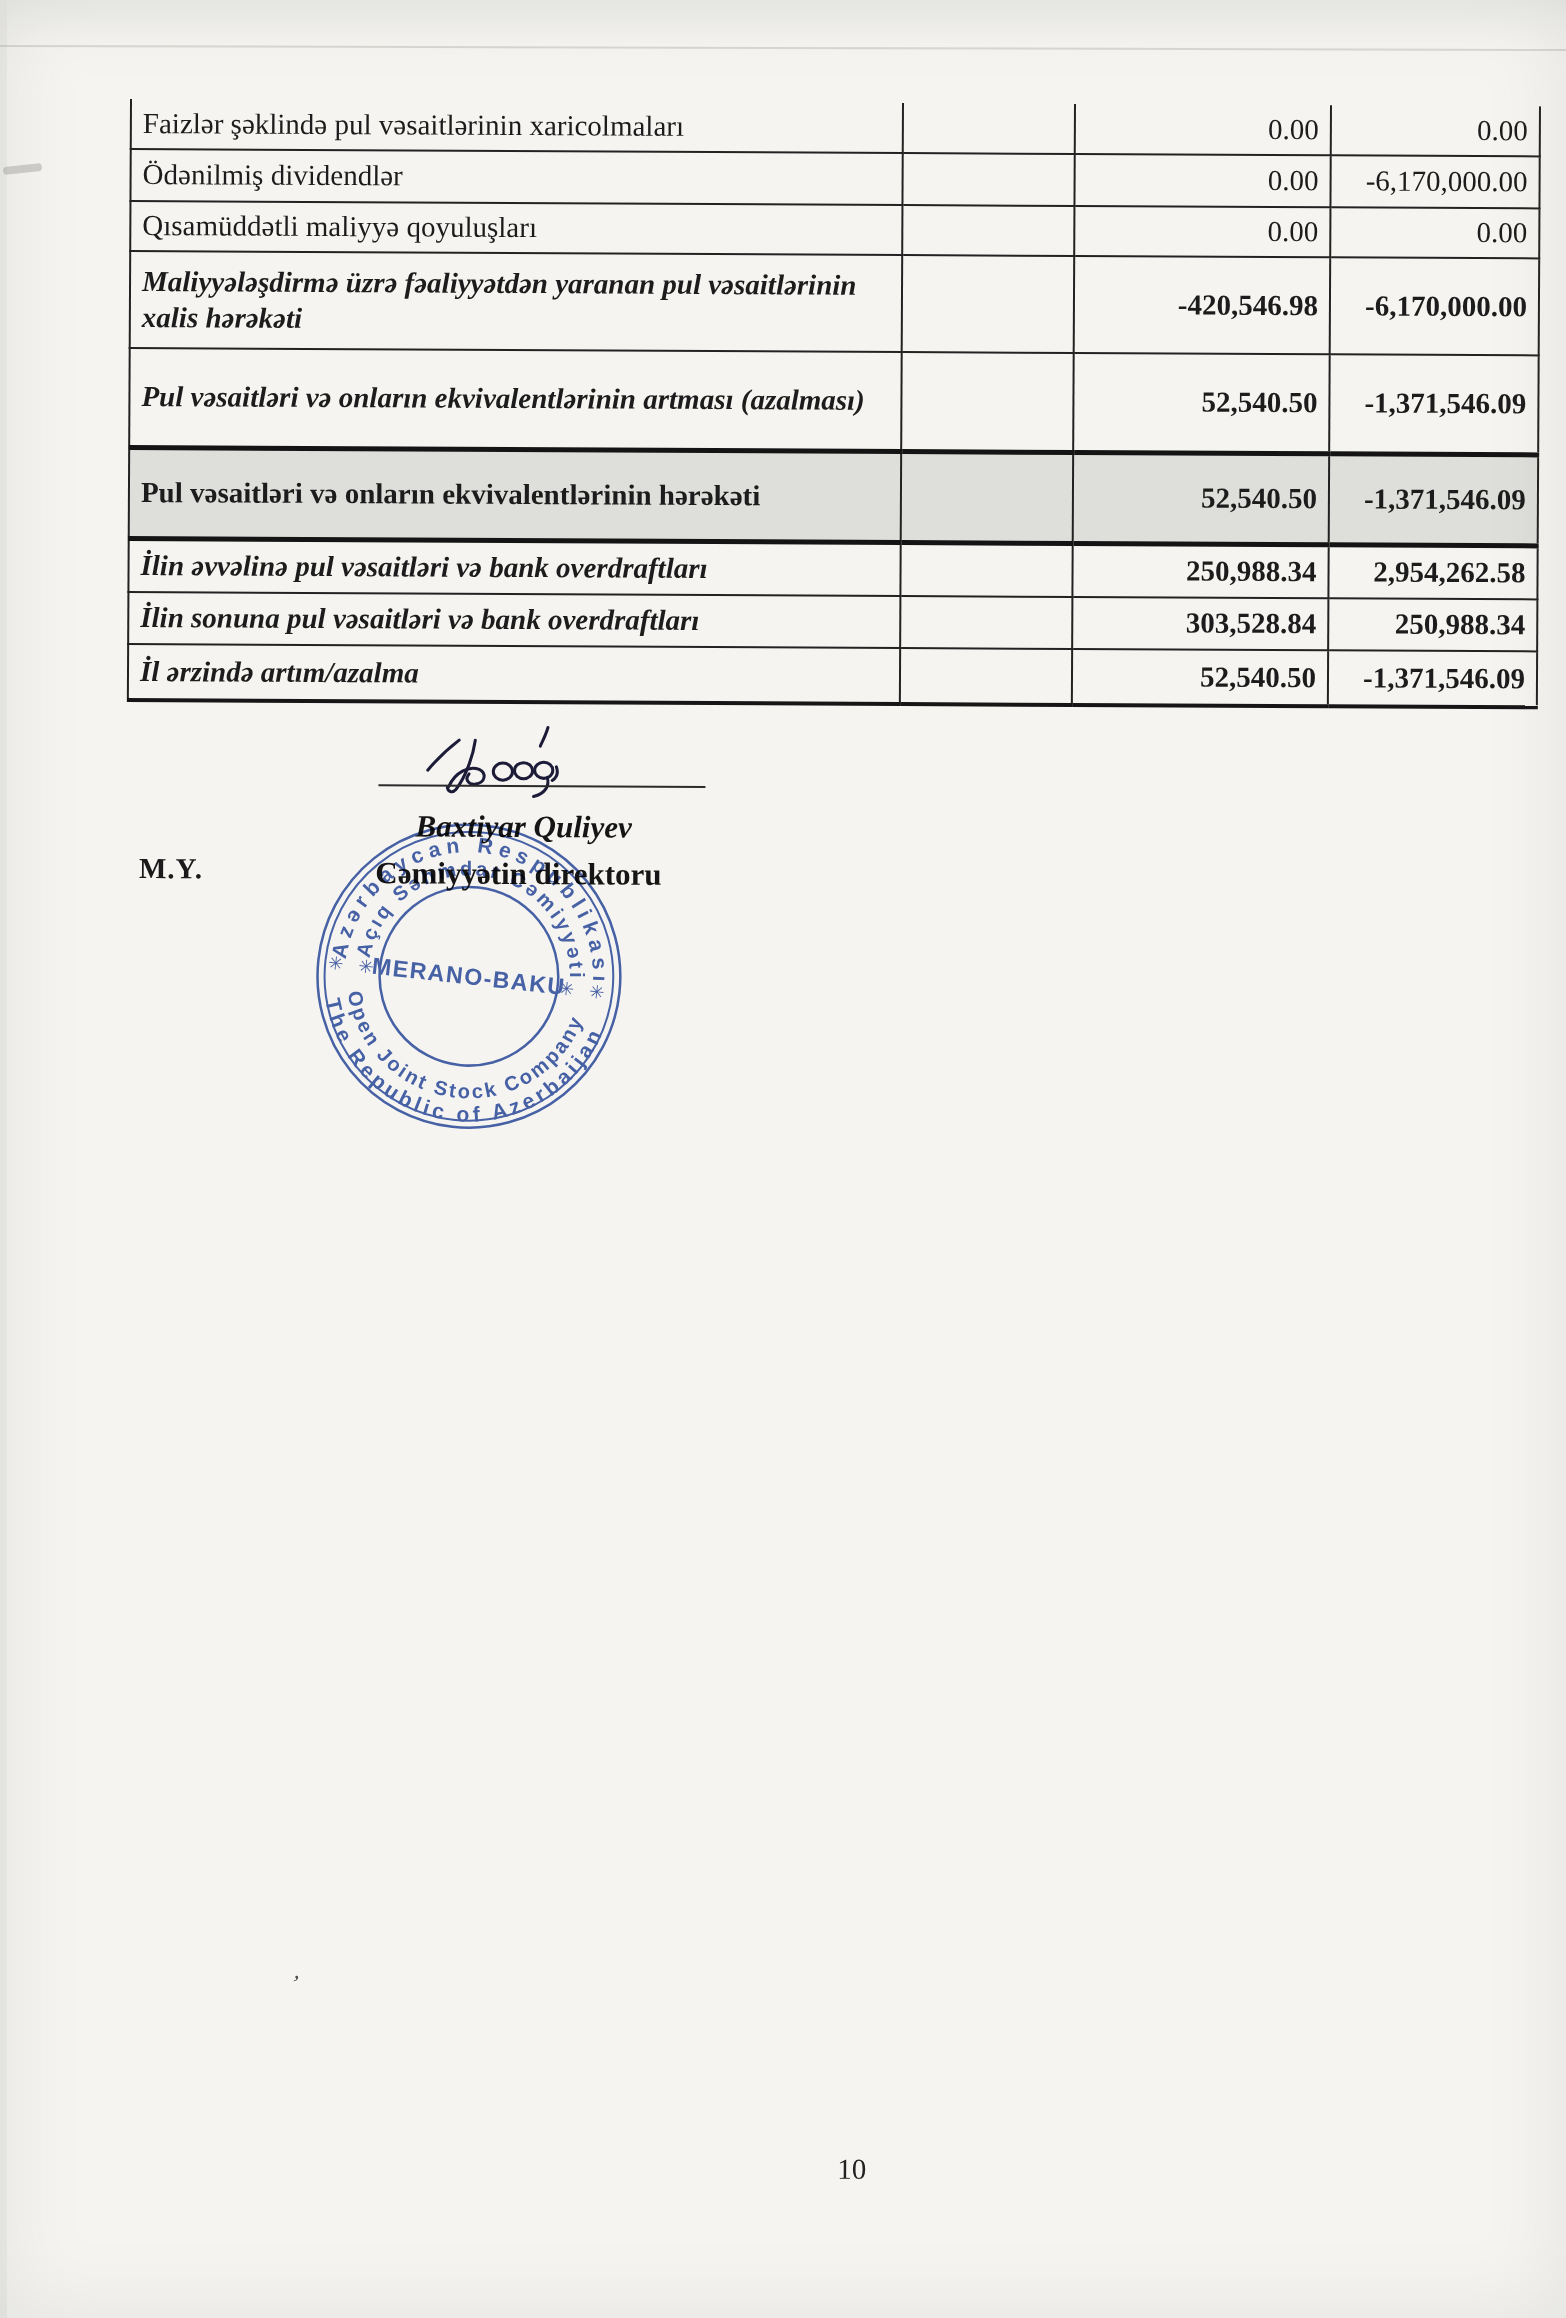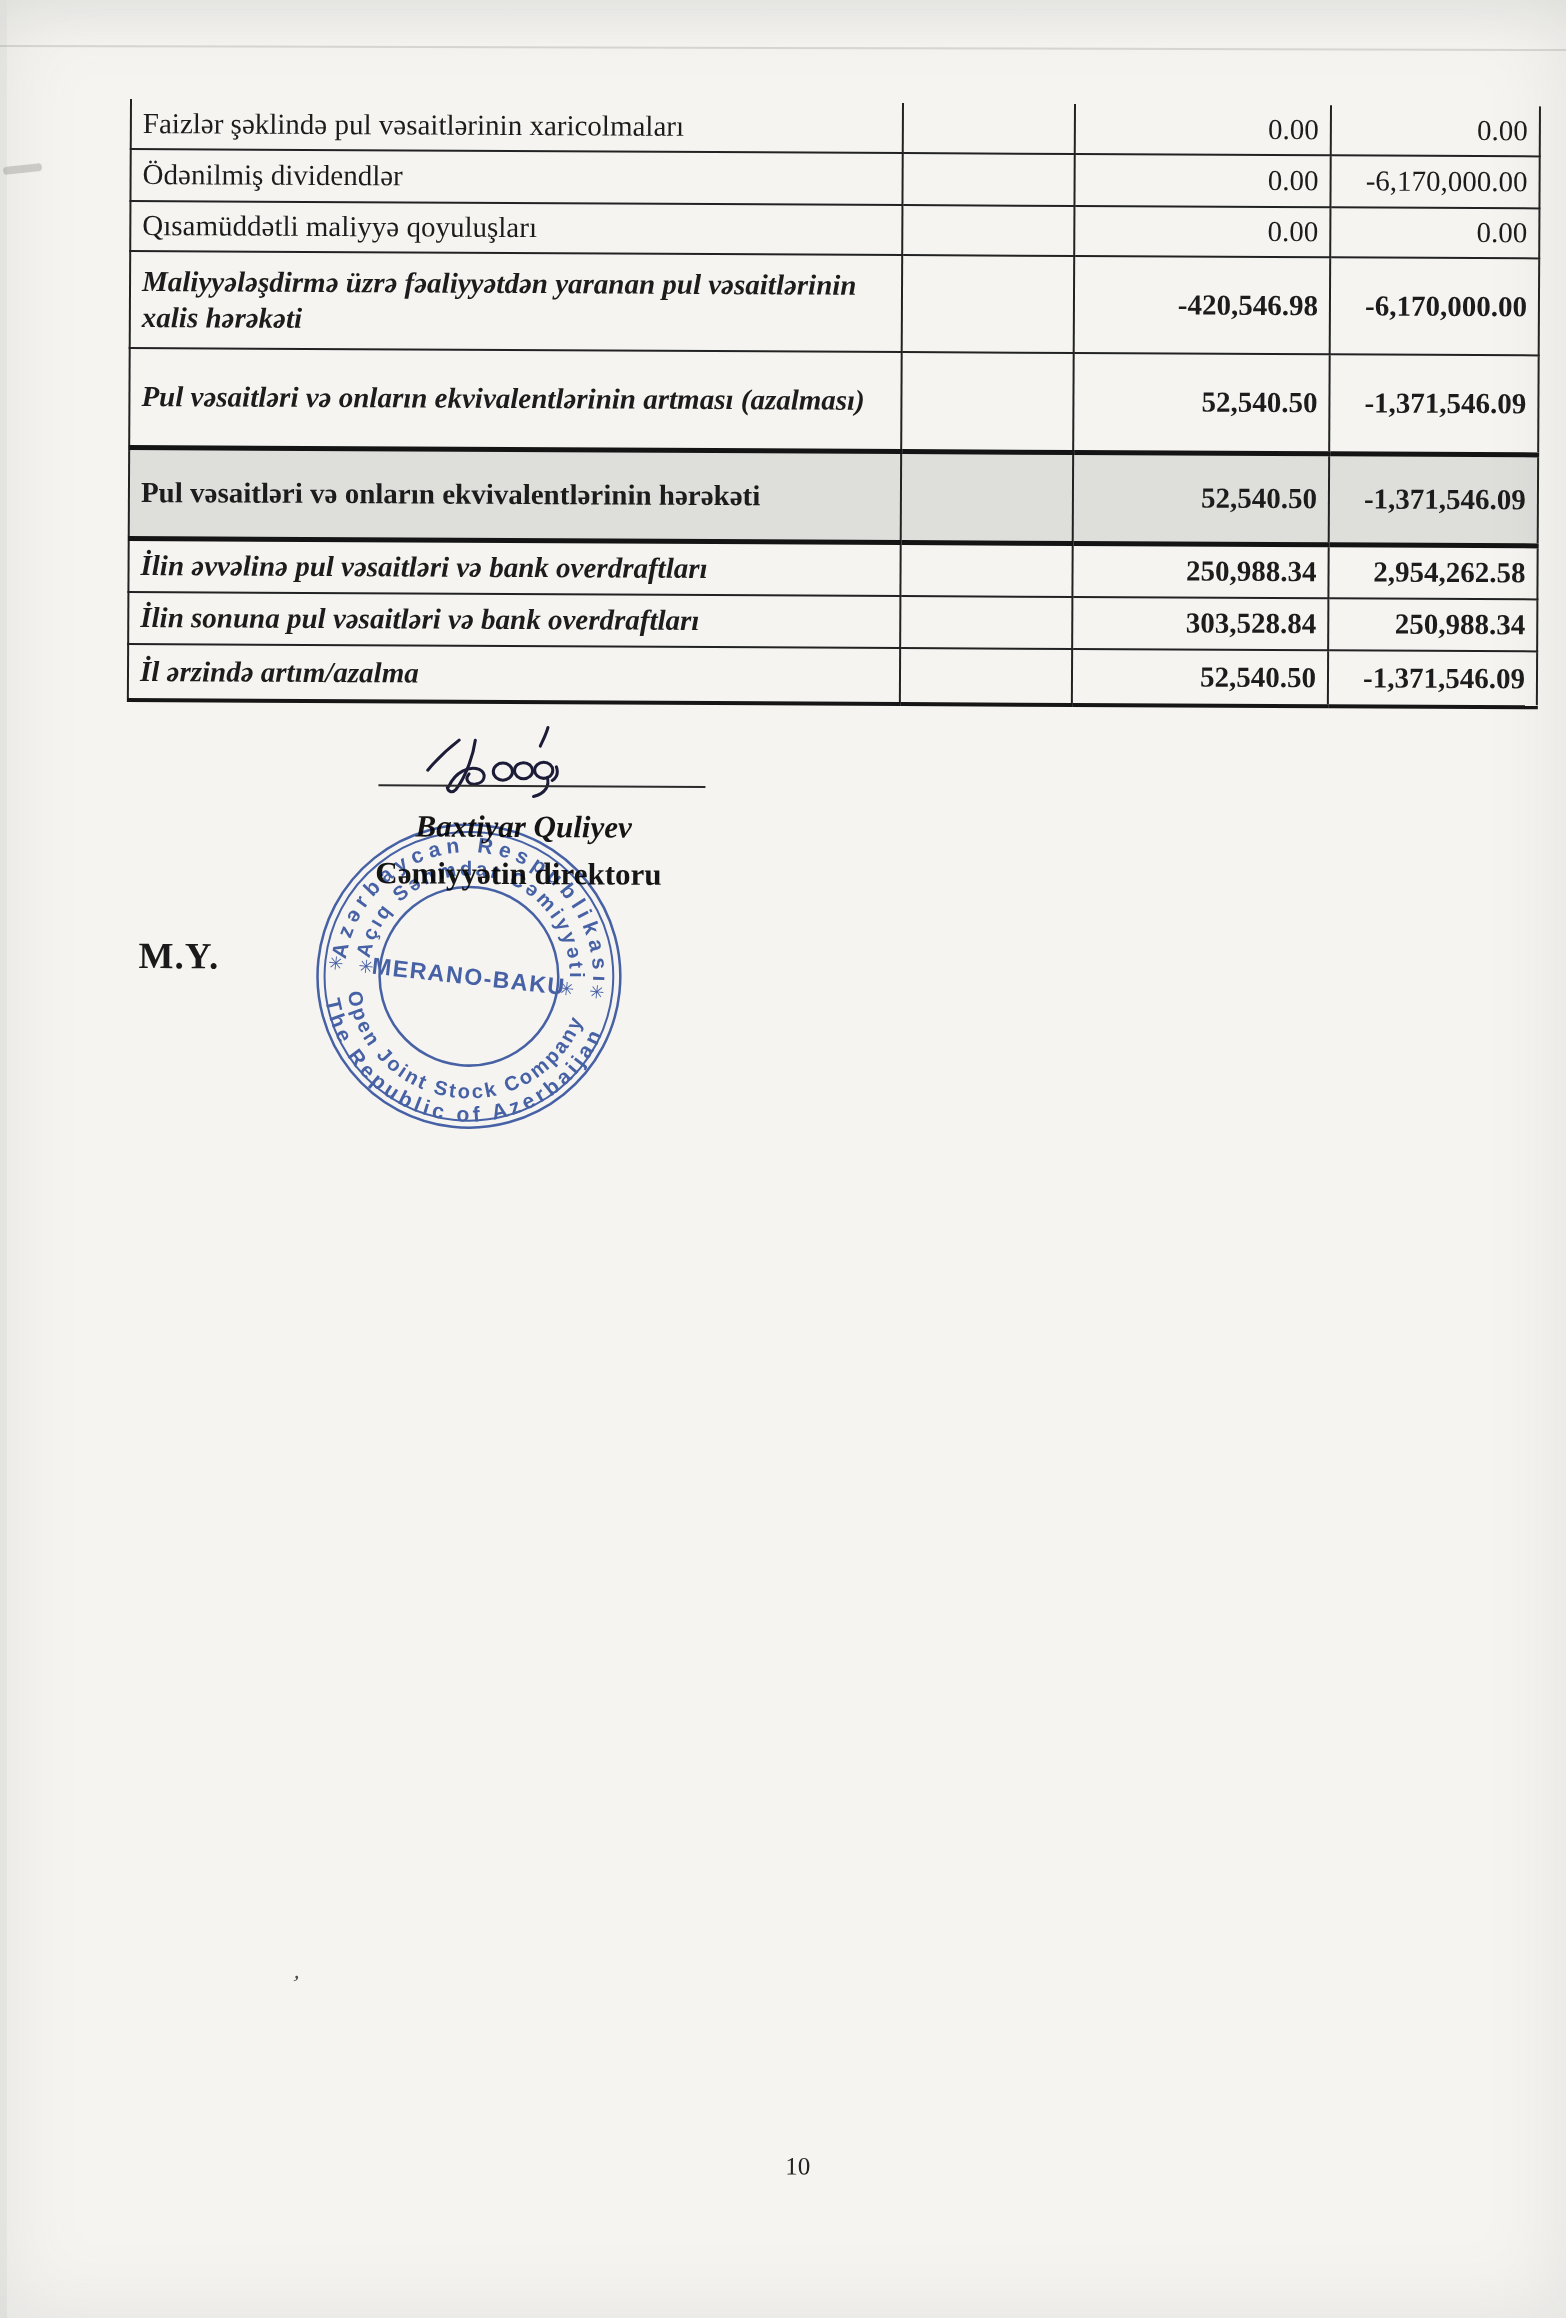--- a/index.html
+++ b/index.html
@@ -71,29 +71,29 @@
   #sig-line{position:absolute;left:382px;top:783px;width:327px;height:2px;background:#2b2b2b;}
   #sig-name{
     position:absolute;left:366px;top:807px;width:323px;text-align:center;
     font-size:31px;font-weight:700;font-style:italic;color:#151515;
   }
   #sig-title{
     position:absolute;left:356px;top:854px;width:333px;text-align:center;
     font-size:31px;font-weight:700;color:#151515;
   }
   #seal-initials{
-    position:absolute;left:143px;top:934px;
-    font-size:37px;font-weight:700;color:#1a1a1a;letter-spacing:1px;
+    position:absolute;left:143px;top:852px;
+    font-size:29px;font-weight:700;color:#1a1a1a;letter-spacing:1px;
   }
   #stamp-svg{position:absolute;left:312px;top:813px;opacity:.92;}
   #stamp-svg text{font-family:"Liberation Sans","DejaVu Sans",sans-serif;}
 
   #page-number{
-    position:absolute;left:796px;top:2149px;width:81px;text-align:left;
-    font-size:25px;color:#222;
+    position:absolute;left:796px;top:2149px;width:81px;text-align:right;
+    font-size:29px;color:#222;
   }
 </style>
 </head>
 <body>
 
 <div id="page">
   <div id="top-edge"></div>
   <div id="left-edge"></div>
   <div id="fold-line"></div>
   <div id="smudge"></div>

